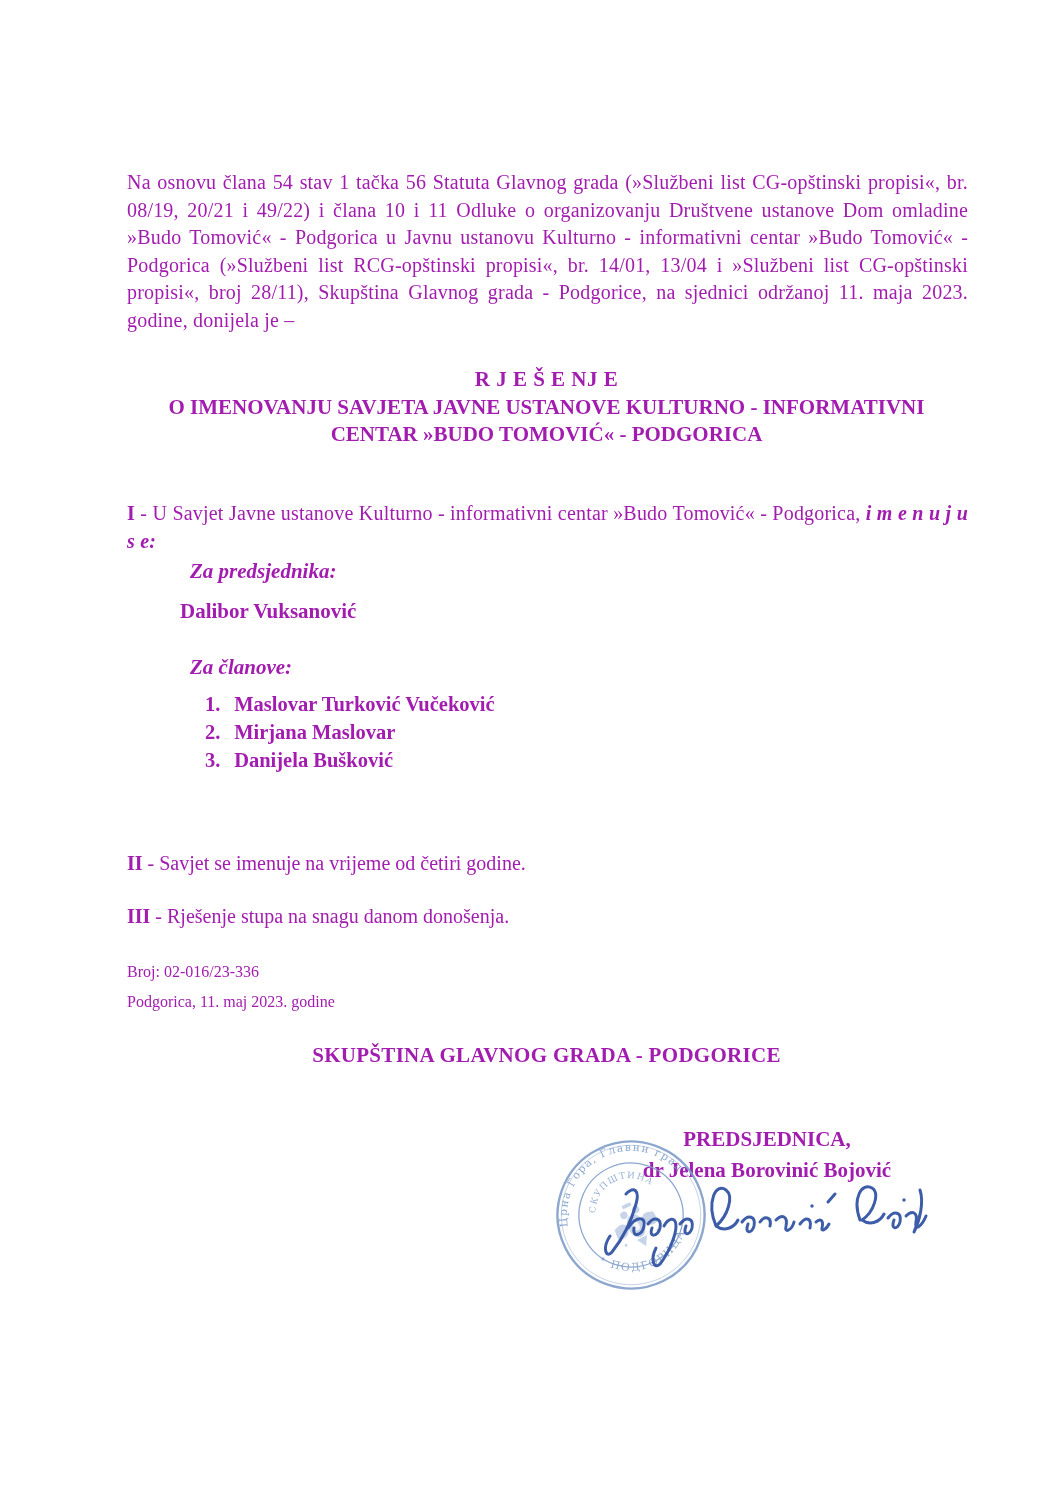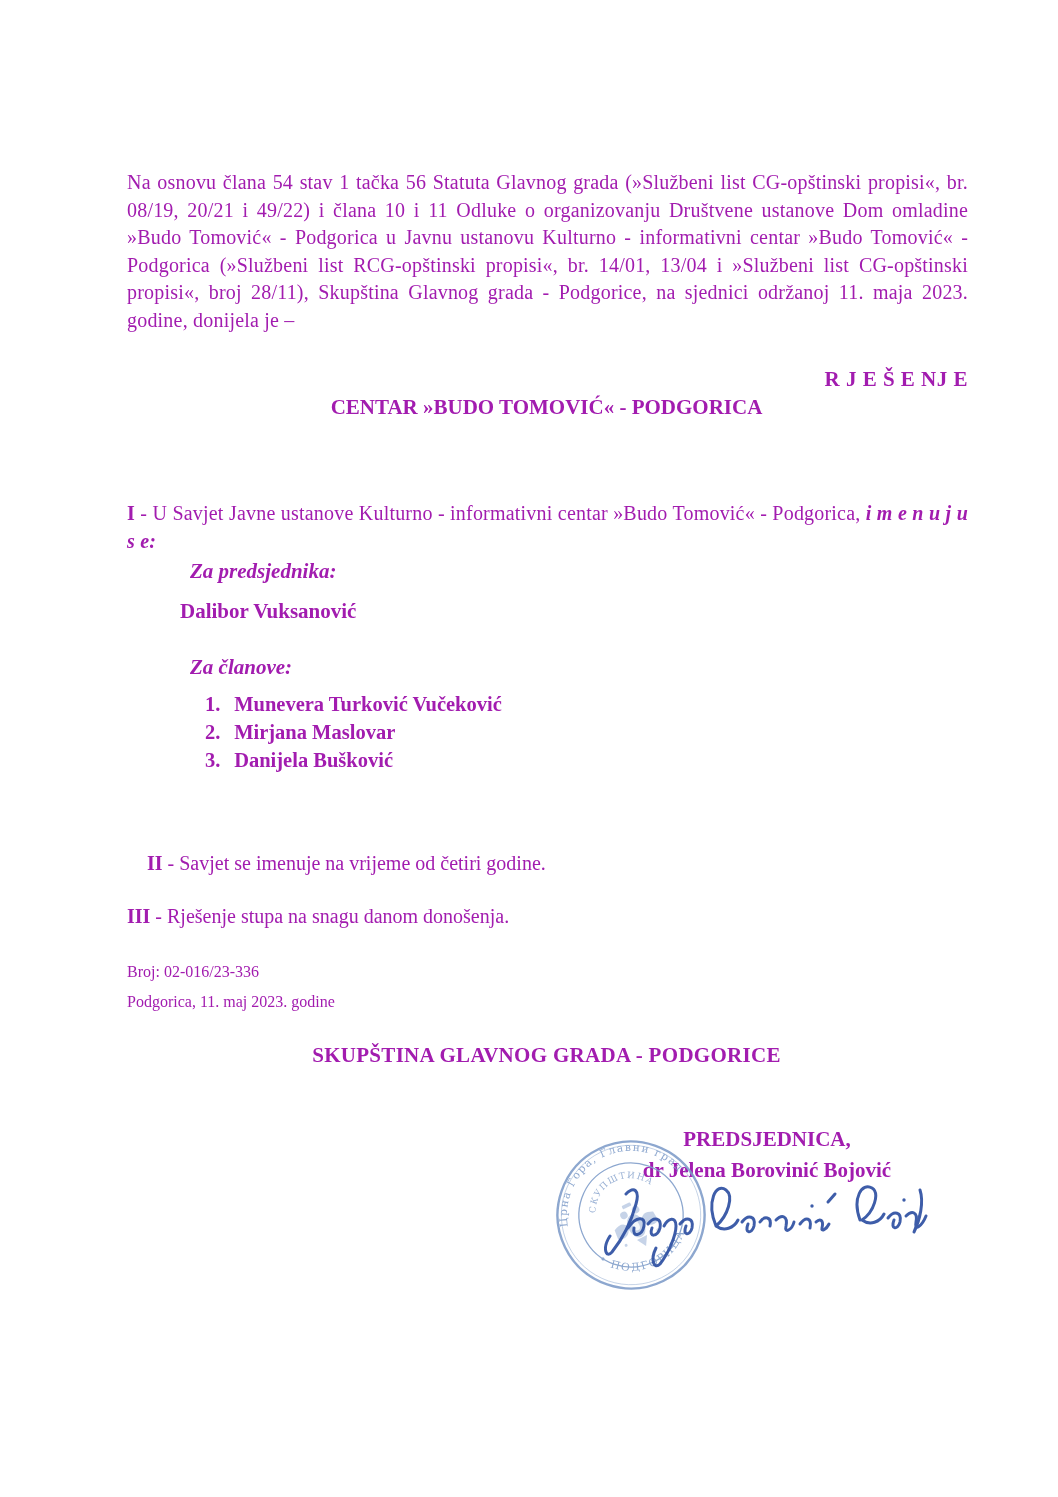--- a/index.html
+++ b/index.html
@@ -20,35 +20,35 @@
     left:127px;top:149px;width:841px;
     font-size:20px;line-height:27.6px;
     text-align:justify;
     letter-spacing:.2px;
   }
   .title-block{
     left:125px;top:366px;width:843px;
     text-align:center;font-weight:bold;
     font-size:21px;line-height:27.5px;
   }
-  .title-line{letter-spacing:.5px;text-align:right;}
+  .title-line{letter-spacing:.5px;}
   .subtitle-line{white-space:nowrap;}
   .para-i{
     left:127px;top:479px;width:841px;
     font-size:20px;line-height:28px;
     text-align:justify;letter-spacing:.2px;
   }
   .label-pres{left:190px;top:559px;font-size:21px;}
   .name-pres{left:180px;top:599px;font-size:21px;}
   .label-memb{left:190px;top:655px;font-size:21px;}
   .members{left:205px;top:690px;font-size:20.5px;line-height:28px;font-weight:bold;}
   .member-row{white-space:nowrap;}
   .member-number{display:inline-block;min-width:24px;}
   .member4-note{font-style:italic;margin-left:10px;}
-  .item-ii{left:127px;top:832px;font-size:20px;margin-left:20px;}
+  .item-ii{left:127px;top:832px;font-size:20px;}
   .item-iii{left:127px;top:885px;font-size:20px;}
   .ref-block{left:127px;top:957px;font-size:16px;line-height:30px;}
   .assembly{
     left:125px;top:1043px;width:843px;
     text-align:center;font-weight:bold;font-size:21px;letter-spacing:.3px;
   }
   .sig-block{
     left:562px;top:1124px;width:410px;
     text-align:center;font-weight:bold;font-size:21px;line-height:31px;
   }
@@ -61,33 +61,34 @@
 </style>
 </head>
 <body>
 
 <div class="page">
 
   <p class="abs intro">Na osnovu člana 54 stav 1 tačka 56 Statuta Glavnog grada (»Službeni list CG-opštinski propisi«, br. 08/19, 20/21 i 49/22) i člana 10 i 11 Odluke o organizovanju Društvene ustanove Dom omladine »Budo Tomović« - Podgorica u Javnu ustanovu Kulturno - informativni centar »Budo Tomović« - Podgorica (»Službeni list RCG-opštinski propisi«, br. 14/01, 13/04 i »Službeni list CG-opštinski propisi«, broj 28/11), Skupština Glavnog grada - Podgorice, na sjednici održanoj 11. maja 2023. godine, donijela je –</p>
 
   <div class="abs title-block">
     <div class="title-line">R J E Š E NJ E</div>
+    <div class="subtitle-line">O IMENOVANJU SAVJETA JAVNE USTANOVE KULTURNO - INFORMATIVNI</div>
     <div class="subtitle-line">CENTAR »BUDO TOMOVIĆ« - PODGORICA</div>
   </div>
 
   <p class="abs para-i"><span class="b">I</span><span> - U Savjet Javne ustanove Kulturno - informativni centar »Budo Tomović« - Podgorica, </span><span class="bi prewrap">i m e n u j u  s e:</span></p>
 
   <div class="abs label-pres bi">Za predsjednika:</div>
   <div class="abs name-pres b">Dalibor Vuksanović</div>
 
   <div class="abs label-memb bi">Za članove:</div>
   <div class="abs members">
     <div class="member-row">
       <span class="member-number">1.</span>
-      <span>Munevera Turković Vučeković</span>
+      <span>Maslovar Turković Vučeković</span>
     </div>
     <div class="member-row">
       <span class="member-number">2.</span>
       <span>Mirjana Maslovar</span>
     </div>
     <div class="member-row">
       <span class="member-number">3.</span>
       <span>Danijela Bušković</span>
     </div>
   </div>

